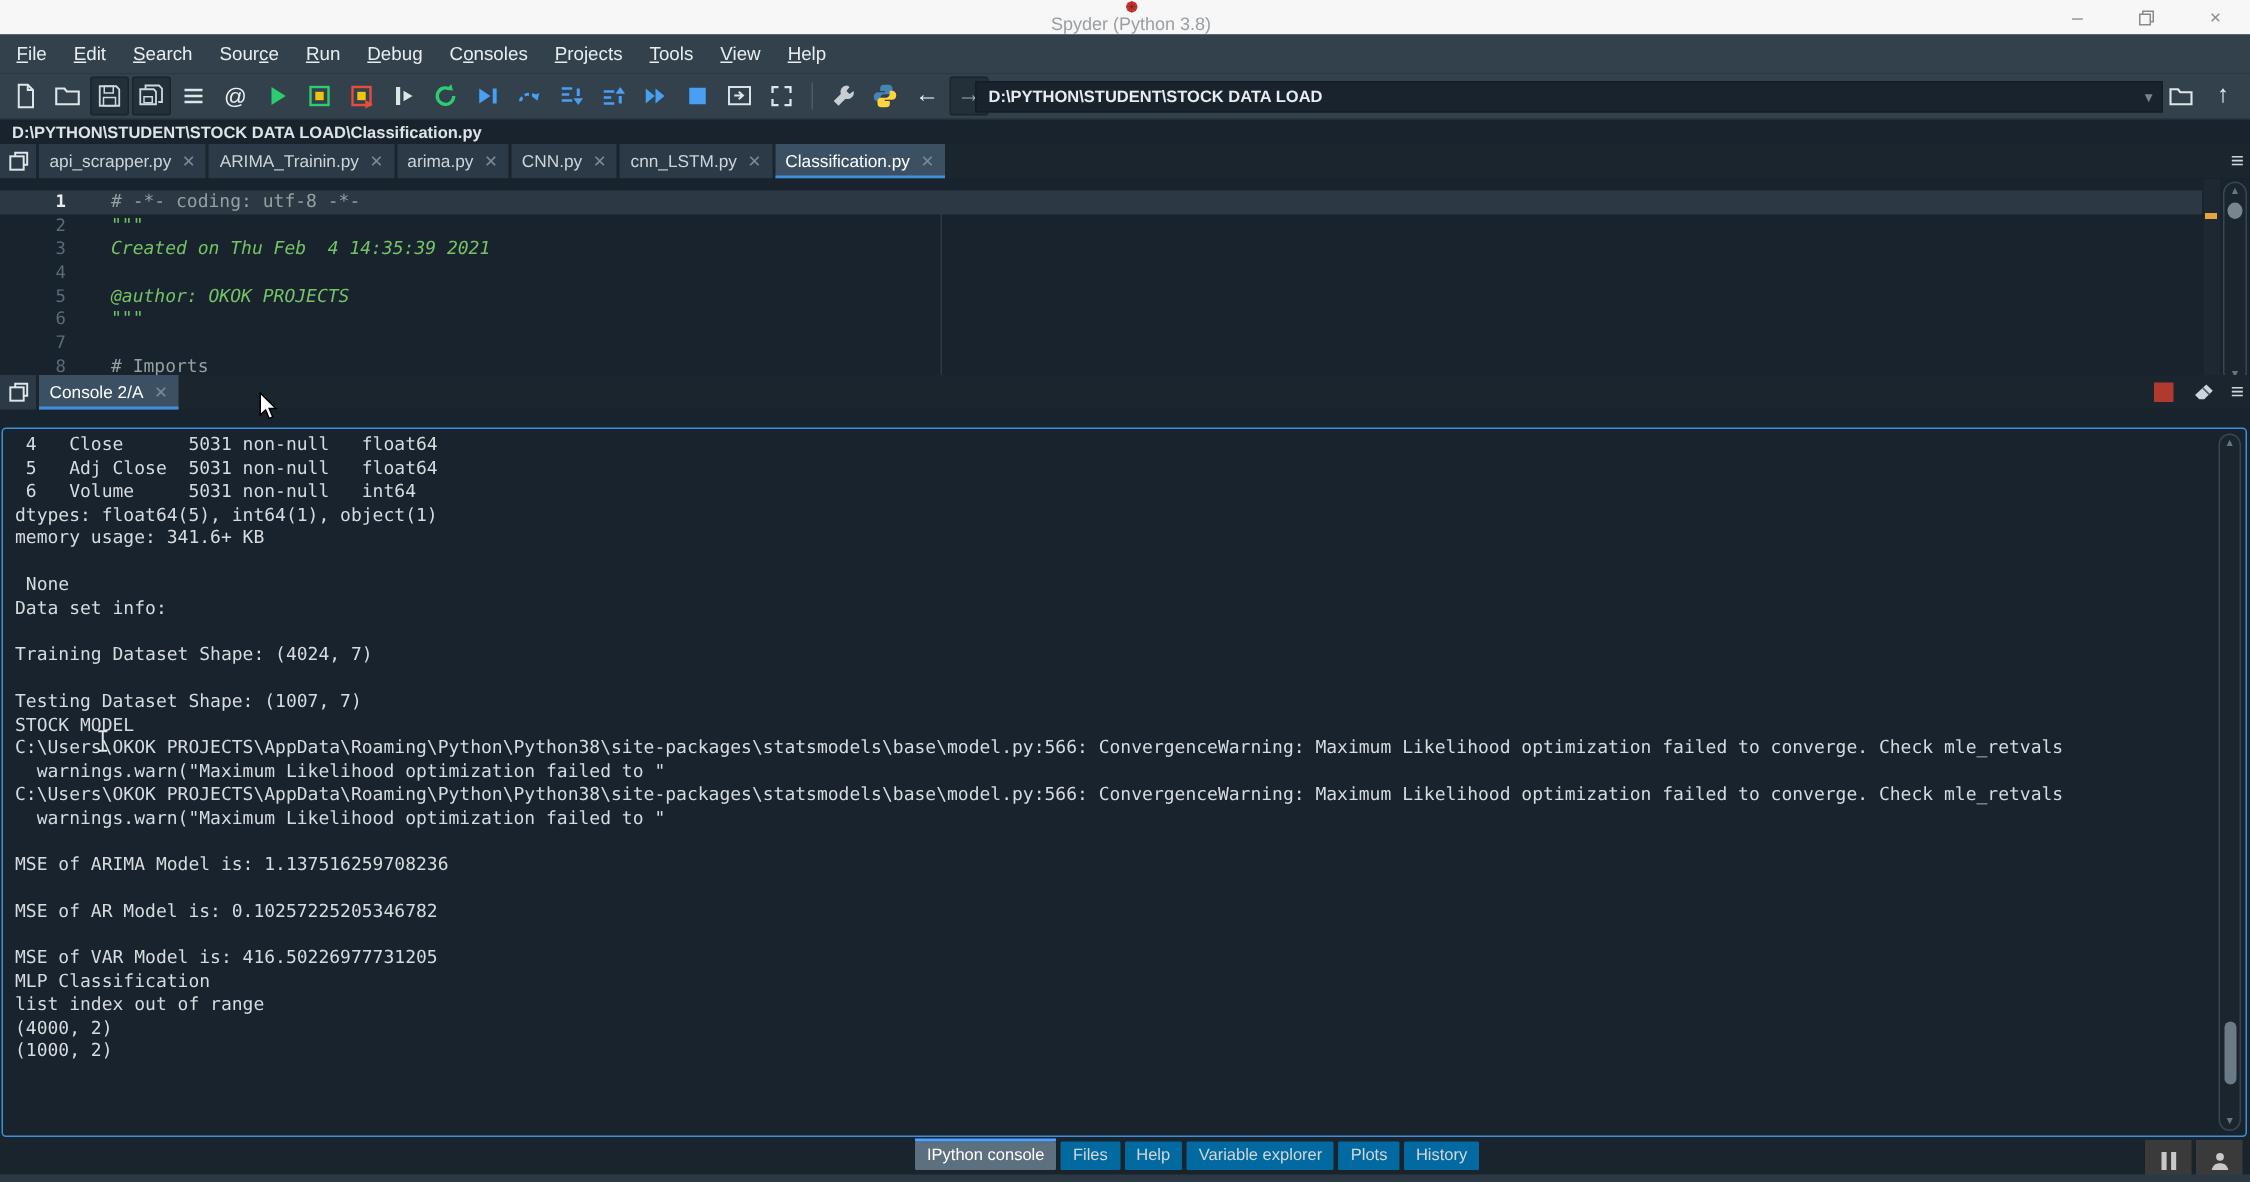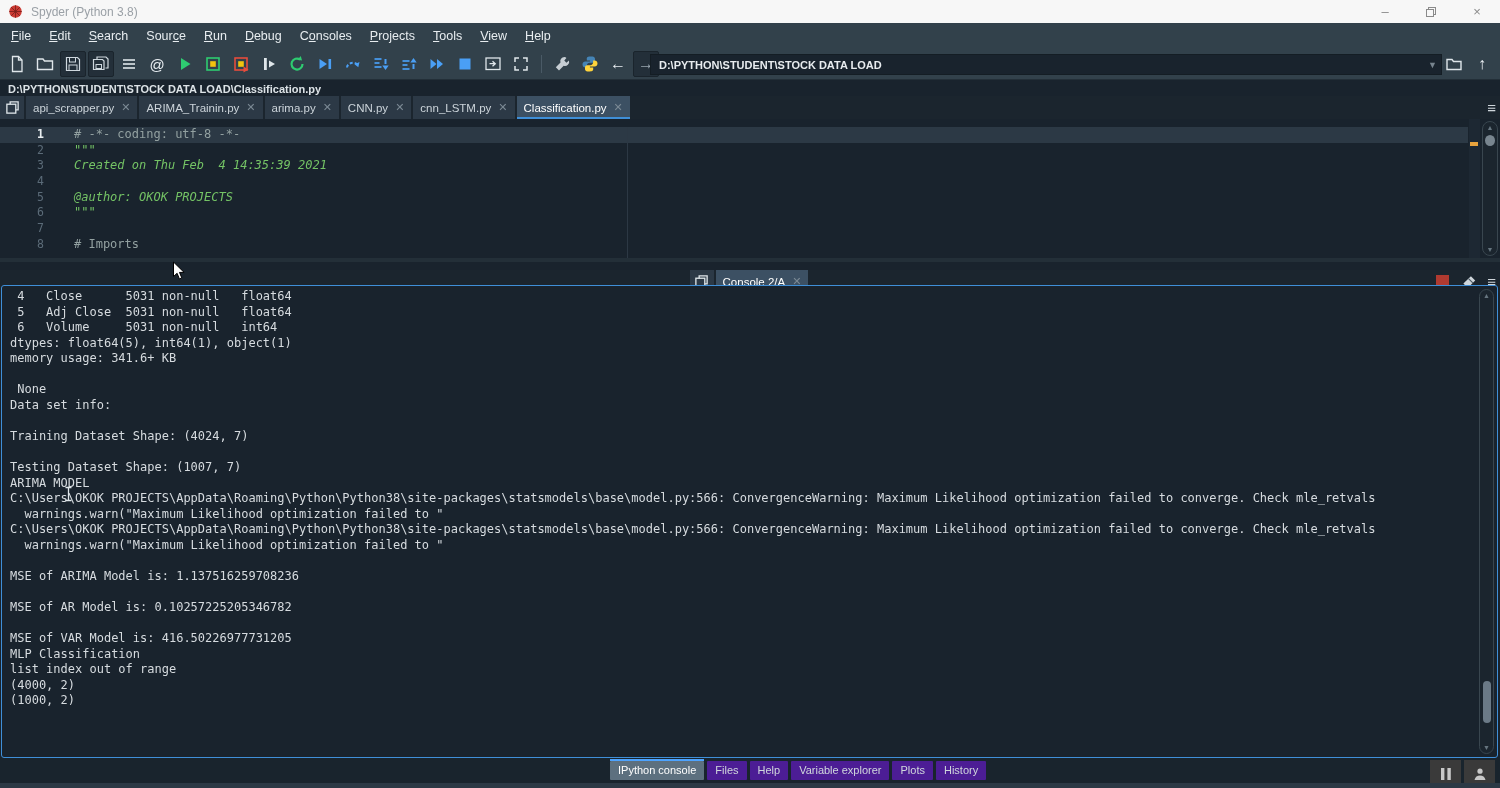--- a/index.html
+++ b/index.html
@@ -3,21 +3,21 @@
 <meta charset="utf-8">
 <style>
   * { margin:0; padding:0; box-sizing:border-box; }
   html,body { background:#000; }
   #app {
     position:relative; width:1500px; height:788px; overflow:hidden;
     background:#19232D; font-family:"Liberation Sans", sans-serif;
     -webkit-font-smoothing:antialiased;
   }
   
-  .titlebar { position:absolute; left:0; top:0; width:1500px; height:23px; background:#f7f7f7; display:flex; align-items:center; }
+  .titlebar { position:absolute; left:0; top:0; width:1500px; height:23px; background:#f7f7f7; display:flex; align-items:center;flex-direction:column; }
   .titlebar .app-icon { width:15px; height:15px; margin-left:8px; }
   .titlebar .title { margin-left:8px; font-size:12px; color:#9aa0a6; }
   .win-controls { position:absolute; right:0; top:0; height:23px; display:flex; }
   .win-btn { width:46px; height:23px; display:flex; align-items:center; justify-content:center; color:#8a8a8a; font-size:13px; }
   
   .menubar { position:absolute; left:0; top:23px; width:1500px; height:26px; background:#32414B; display:flex; align-items:center; padding-left:2px; }
   .menu-item { padding:0 9px; font-size:12.5px; color:#e8edf0; line-height:26px; cursor:default; }
   .menu-item u { text-decoration:underline; }
   
   .toolbar { position:absolute; left:0; top:49px; width:1500px; height:31px; background:#32414B; border-bottom:1px solid #232f38; display:flex; align-items:center; padding-left:3px; }
@@ -27,21 +27,21 @@
   .glyph-white { color:#e9eef2; font-size:16px; font-weight:bold; }
   .glyph-gray { color:#9aa7b0; font-size:16px; font-weight:bold; }
   .path-combo { position:absolute; left:650px; top:5px; width:792px; height:21px; background:#19232D; border:1px solid #141d24; color:#e8ecef; font-size:11px; font-weight:bold; padding:0 18px 0 8px; display:flex; align-items:center; white-space:nowrap; overflow:hidden; }
   .path-combo .dd { position:absolute; right:4px; color:#77848e; font-size:9px; }
   .toolbar-right { position:absolute; right:4px; top:2px; display:flex; }
   
   .crumbbar { position:absolute; left:0; top:81px; width:1500px; height:15px; background:#19232D; display:flex; align-items:center; }
   .crumbbar span { margin-left:8px; font-size:11px; font-weight:bold; color:#dde3e7; }
   
   .tabbar { position:absolute; left:0; width:1500px; height:23px; background:#1b252e; display:flex; align-items:stretch; }
-  .tabbar.ed { top:96px; } .tabbar.con { top:270px;justify-content:center; }
+  .tabbar.ed { top:96px; } .tabbar.con { top:250px; }
   .browse-btn { width:24px; display:flex; align-items:center; justify-content:center; background:#2c3946; margin-right:2px; }
   .tab { display:flex; align-items:center; padding:0 7px; margin-right:2px; background:#2c3946; color:#ccd4da; font-size:11.5px; position:relative; cursor:default; }
   .tab .close { margin-left:7px; color:#7c8a95; font-size:11px; }
   .tab.active { background:#3c5063; color:#fff; }
   .tab.active:after { content:""; position:absolute; left:0; right:0; bottom:0; height:2px; background:var(--accent-blue); }
   .tabbar-right { position:absolute; right:4px; top:0; height:23px; display:flex; align-items:center; gap:9px; }
   .icon-btn { display:flex; align-items:center; justify-content:center; width:18px; height:18px; }
   .burger { color:#cfd6db; font-size:15px; font-weight:bold; }
   
   .editor { position:absolute; left:0; top:119px; width:1500px; height:139px; background:#19232D; overflow:hidden; }
@@ -68,21 +68,21 @@
   
   .console { position:absolute; left:1px; top:285px; width:1497px; height:473px; background:#19232D; border:1px solid var(--accent-blue); border-radius:3px; overflow:hidden; }
   .c-out { position:absolute; left:8px; top:3px; right:24px; }
   .c-line { height:15.55px; line-height:15.55px; font-family:"DejaVu Sans Mono", monospace; font-size:12px; color:#d6dbdf; white-space:pre; }
   .con-scroll { position:absolute; right:3px; top:3px; bottom:3px; width:15px; }
   .con-thumb { position:absolute; left:3px; bottom:30px; width:8px; height:42px; border-radius:4px; background:#6b7a87; }
   
   .bottombar { position:absolute; left:0; top:758px; width:1500px; height:30px; background:#19242d; }
   .bottombar .strip { position:absolute; left:0; bottom:0; width:100%; height:5px; background:#2c3945; }
   .pane-tabs { position:absolute; left:610px; top:3px; display:flex; gap:3px; }
-  .pane-tab { padding:3px 8px 4px 8px; background:#4c1d95; color:#d0d7dc; font-size:11px; border-radius:1px; position:relative; }
+  .pane-tab { padding:3px 8px 4px 8px; background:#0369a1; color:#d0d7dc; font-size:11px; border-radius:1px; position:relative; }
   .pane-tab.active { background:#5d707f; color:#fff; }
   .pane-tab.active:before { content:""; position:absolute; left:0; right:0; top:-2px; height:2px; background:#4da3ff; }
   .br-icons { position:absolute; right:5px; top:2px; display:flex; gap:3px; }
   .br-icon { width:31px; height:27px; background:#3a3a3a; display:flex; align-items:center; justify-content:center; }
   
   .mouse-cursor { position:absolute; left:172px; top:261px; z-index:50; }
   .text-cursor { position:absolute; left:64px; top:486px; z-index:50; }
 </style>
 </head>
 <body>
@@ -435,21 +435,21 @@
         <div class="c-line"> 6   Volume     5031 non-null   int64</div>
         <div class="c-line">dtypes: float64(5), int64(1), object(1)</div>
         <div class="c-line">memory usage: 341.6+ KB</div>
         <div class="c-line"></div>
         <div class="c-line"> None</div>
         <div class="c-line">Data set info:</div>
         <div class="c-line"></div>
         <div class="c-line">Training Dataset Shape: (4024, 7)</div>
         <div class="c-line"></div>
         <div class="c-line">Testing Dataset Shape: (1007, 7)</div>
-        <div class="c-line">ARIMA MODEL</div>
+        <div class="c-line">STOCK MODEL</div>
         <div class="c-line">C:\Users\OKOK PROJECTS\AppData\Roaming\Python\Python38\site-packages\statsmodels\base\model.py:566: ConvergenceWarning: Maximum Likelihood optimization failed to converge. Check mle_retvals</div>
         <div class="c-line">  warnings.warn("Maximum Likelihood optimization failed to "</div>
         <div class="c-line">C:\Users\OKOK PROJECTS\AppData\Roaming\Python\Python38\site-packages\statsmodels\base\model.py:566: ConvergenceWarning: Maximum Likelihood optimization failed to converge. Check mle_retvals</div>
         <div class="c-line">  warnings.warn("Maximum Likelihood optimization failed to "</div>
         <div class="c-line"></div>
         <div class="c-line">MSE of ARIMA Model is: 1.137516259708236</div>
         <div class="c-line"></div>
         <div class="c-line">MSE of AR Model is: 0.10257225205346782</div>
         <div class="c-line"></div>
         <div class="c-line">MSE of VAR Model is: 416.50226977731205</div>

